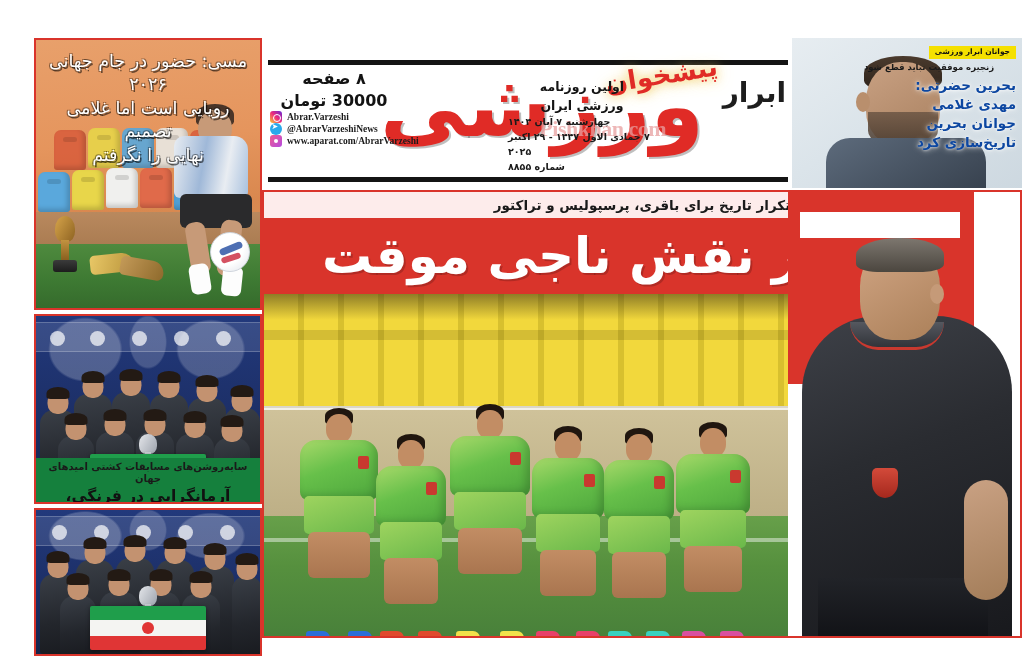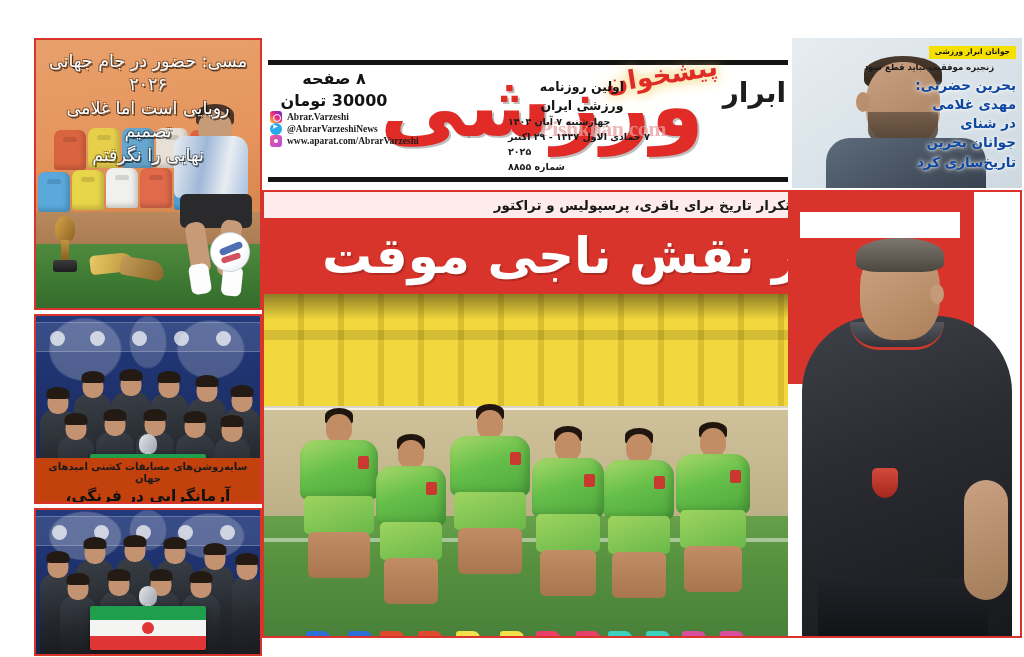--- a/index.html
+++ b/index.html
@@ -201,21 +201,21 @@
     position:absolute; left:7px; top:18px; width:6px; height:13px;
     background: linear-gradient(#cfd3d9,#8f959e);
   }
   .small-trophy .b {
     position:absolute; left:1px; bottom:0; width:18px; height:8px;
     border-radius:2px; background:#2c2f34;
   }
 
   #wrestle1-caption {
     position:absolute; left:0; right:0; bottom:0; height:44px;
-    background:#c2410c; padding:3px 6px 0;
+    background:#15803d; padding:3px 6px 0;
   }
   #wrestle1-kicker {
     font-size:10px; font-weight:bold; color:#1a1a1a;
     text-align:center; line-height:1.2;
   }
   #wrestle1-title {
     font-size:15.5px; font-weight:bold; color:#111111;
     text-align:center; line-height:1.2; margin-top:2px;
     letter-spacing:-.3px;
   }
@@ -735,21 +735,20 @@
       <div class="fp-head"></div>
       <div class="fp-ear"></div>
       <div class="fp-beard"></div>
       <div class="fp-body"></div>
     </div>
     <div id="feature-tag">جوانان ابرار ورزشی</div>
     <div id="feature-kicker">زنجیره موفقیت نباید قطع شود</div>
     <div id="feature-title">
       <div>بحرین حضرتی:</div>
       <div>مهدی غلامی</div>
-      <div>در شنای</div>
       <div>جوانان بحرین</div>
       <div>تاریخ‌سازی کرد</div>
     </div>
   </div>
 
   <div id="main-block">
 
     <div id="kicker-band">
       <span id="kicker-text">تکرار تاریخ برای باقری، پرسپولیس و تراکتور</span>
     </div>

